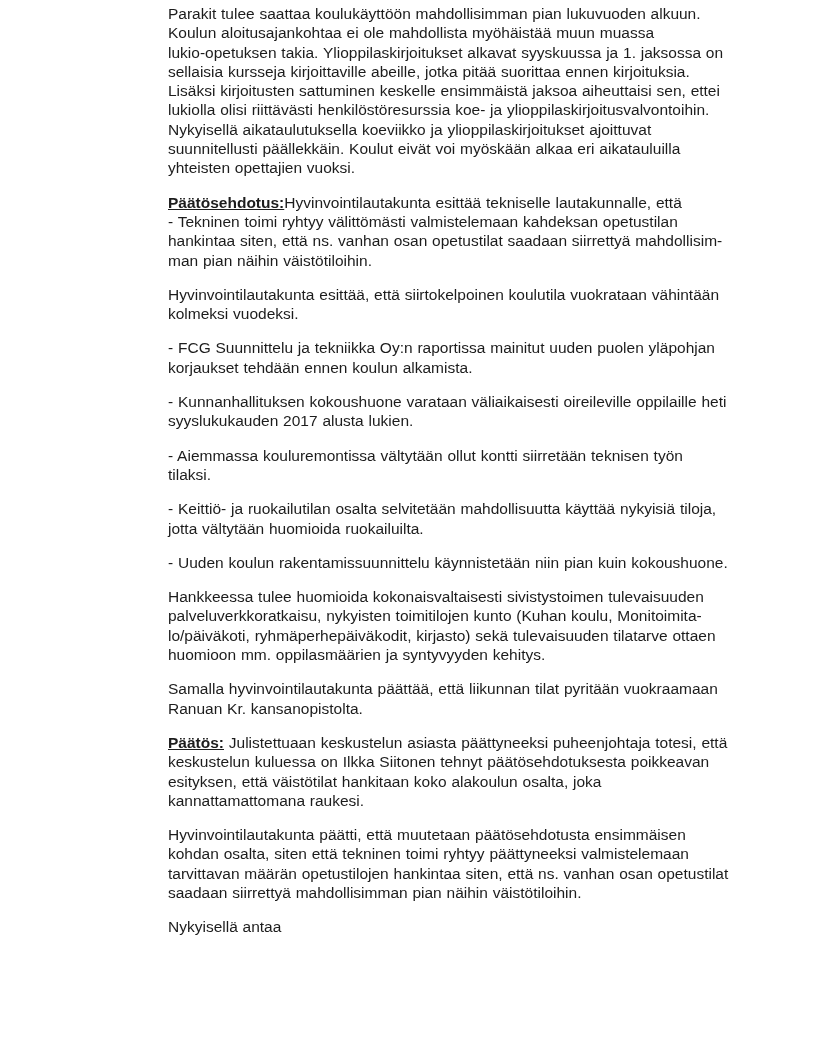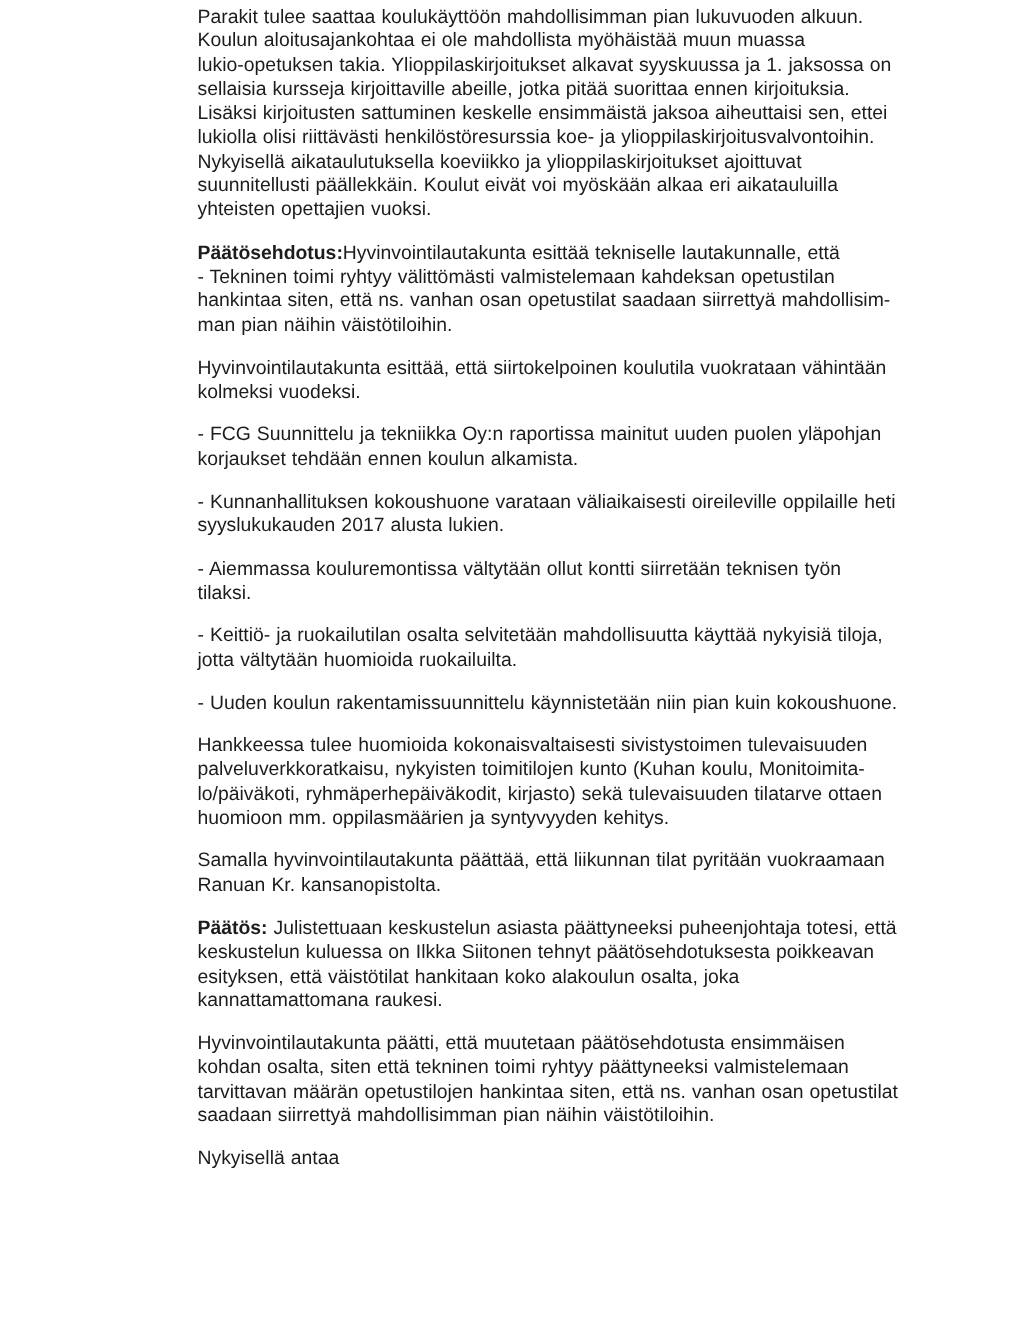--- a/index.html
+++ b/index.html
@@ -15,26 +15,27 @@
   .doc {
     box-sizing: border-box;
     width: 816px;
     min-height: 1056px;
     padding: 4px 58px 10px 158px;
     color: #1c1c1c;
     font-size: 15.5px;
     line-height: 19.3px;
   }
   .para {
-    margin: 0 0 15px 0;
+    margin: 0 0 15px 10px;
     white-space: pre-line;
     word-spacing: 0.5px;
   }
   .para-label {
     font-weight: bold;
+    text-decoration: underline;
   }
 </style>
 </head>
 <body>
 
 <div class="doc">
 
   <p class="para">Parakit tulee saattaa koulukäyttöön mahdollisimman pian lukuvuoden alkuun.
 Koulun aloitusajankohtaa ei ole mahdollista myöhäistää muun muassa
 lukio-opetuksen takia. Ylioppilaskirjoitukset alkavat syyskuussa ja 1. jaksossa on

